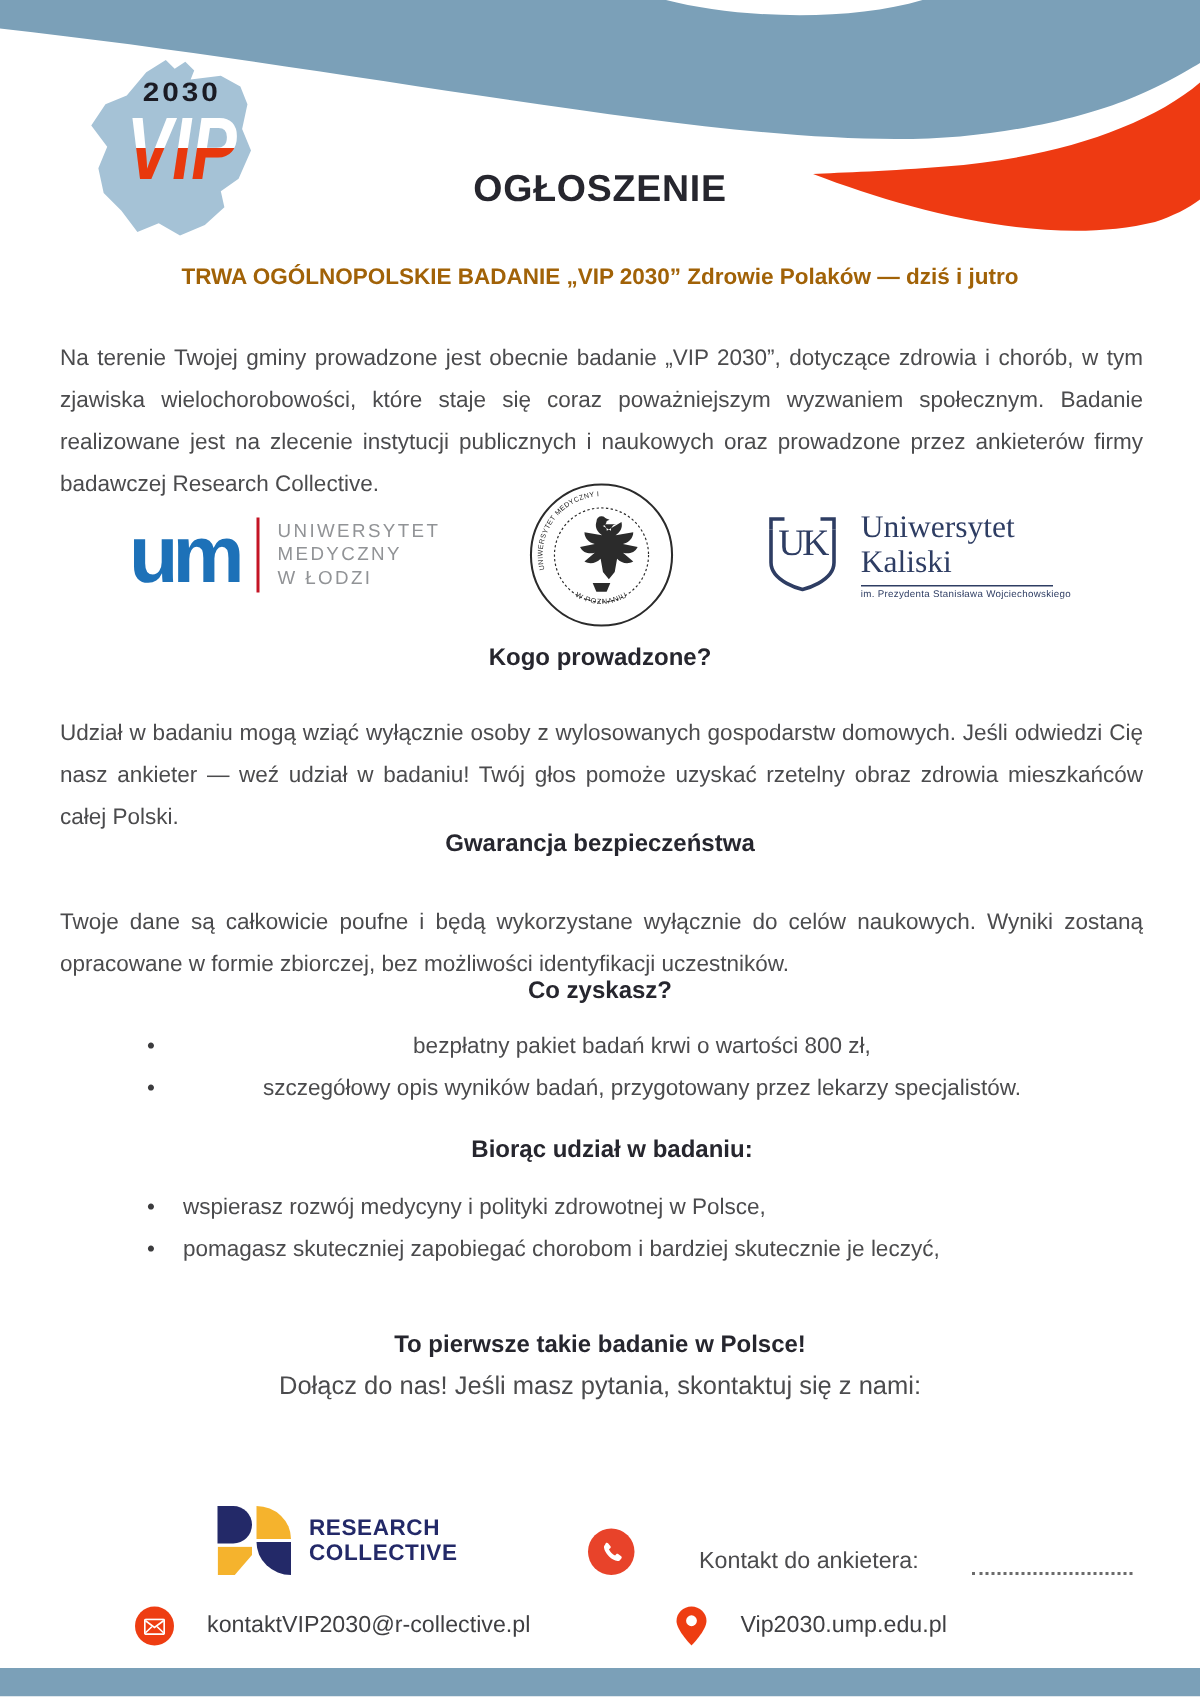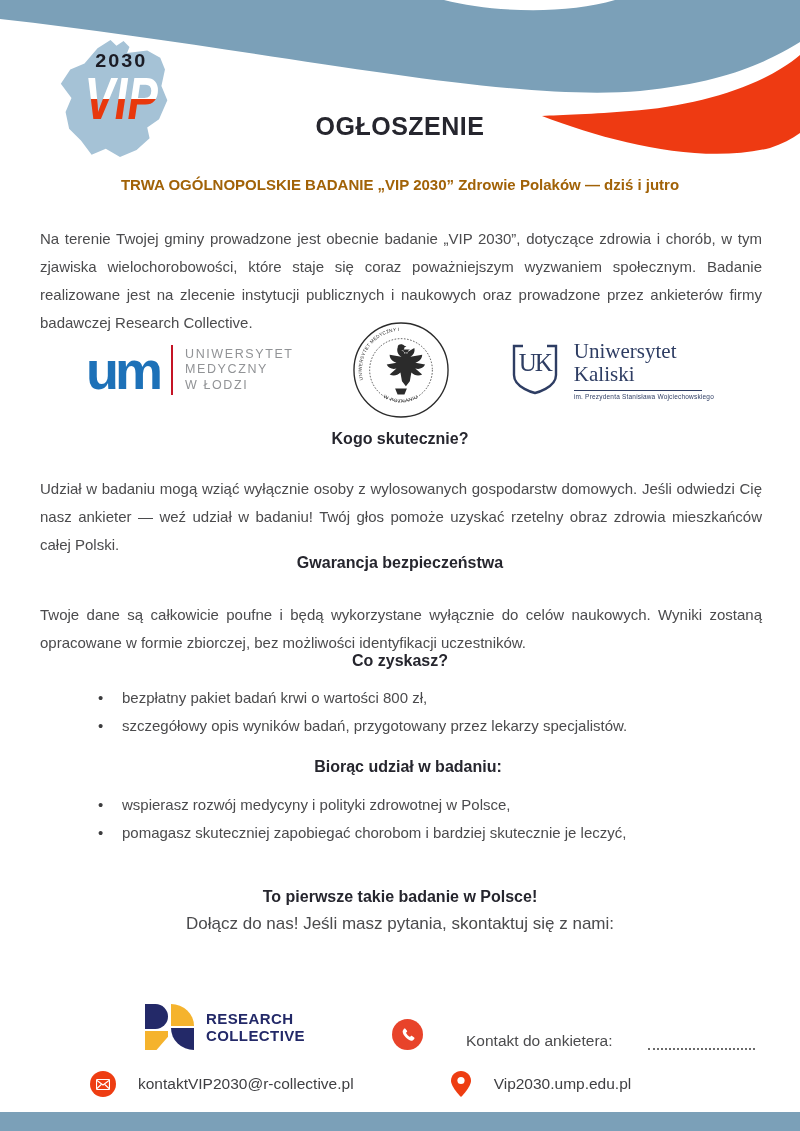--- a/index.html
+++ b/index.html
@@ -49,21 +49,21 @@
 
   .section-h {
     position:absolute; left:0; right:0; text-align:center;
     font-size:16px; font-weight:700; color:#26262e;
   }
   #h1 { top:430px; } #p1 { top:460px; left:40px; width:722px; }
   #h2 { top:554px; } #p2 { top:586px; left:40px; width:722px; }
   #h3 { top:652px; } #h4 { top:758px;padding-left:16px; } #h5 { top:888px; }
 
   ul.blist { position:absolute; left:94px; width:640px; margin:0; padding:0; list-style:none; }
-  #list1 { top:684px; } #list2 { top:791px; }
+  #list1 { top:684px;text-align:center; } #list2 { top:791px; }
   ul.blist li { position:relative; padding-left:28px; font-size:15px; line-height:28px; color:#4b4b4d; }
   ul.blist li::before { content:"•"; position:absolute; left:4px; color:#3c3c3e; }
 
   .closing-text { position:absolute; top:914px; left:0; right:0; text-align:center;
                   font-size:17px; color:#4b4b4d; }
 
   
   #contact-row { position:absolute; top:998px; left:145px; right:45px; height:52px;
                  display:flex; align-items:flex-end;gap:29px; }
   .rc-logo { display:flex; align-items:center; }
@@ -165,21 +165,21 @@
     </div>
     <div>
       <div class="uk-name">Uniwersytet</div>
       <div class="uk-name">Kaliski</div>
       <div class="uk-rule"></div>
       <div class="uk-sub">im. Prezydenta Stanisława Wojciechowskiego</div>
     </div>
   </div>
 </div>
 
-<div class="section-h" id="h1">Kogo skutecznie?</div>
+<div class="section-h" id="h1">Kogo prowadzone?</div>
 <p class="para" id="p1">Udział w badaniu mogą wziąć wyłącznie osoby z wylosowanych gospodarstw domowych. Jeśli odwiedzi Cię nasz ankieter — weź udział w badaniu! Twój głos pomoże uzyskać rzetelny obraz zdrowia mieszkańców całej Polski.</p>
 
 <div class="section-h" id="h2">Gwarancja bezpieczeństwa</div>
 <p class="para" id="p2">Twoje dane są całkowicie poufne i będą wykorzystane wyłącznie do celów naukowych. Wyniki zostaną opracowane w formie zbiorczej, bez możliwości identyfikacji uczestników.</p>
 
 <div class="section-h" id="h3">Co zyskasz?</div>
 <ul class="blist" id="list1">
   <li>bezpłatny pakiet badań krwi o wartości 800 zł,</li>
   <li>szczegółowy opis wyników badań, przygotowany przez lekarzy specjalistów.</li>
 </ul>

